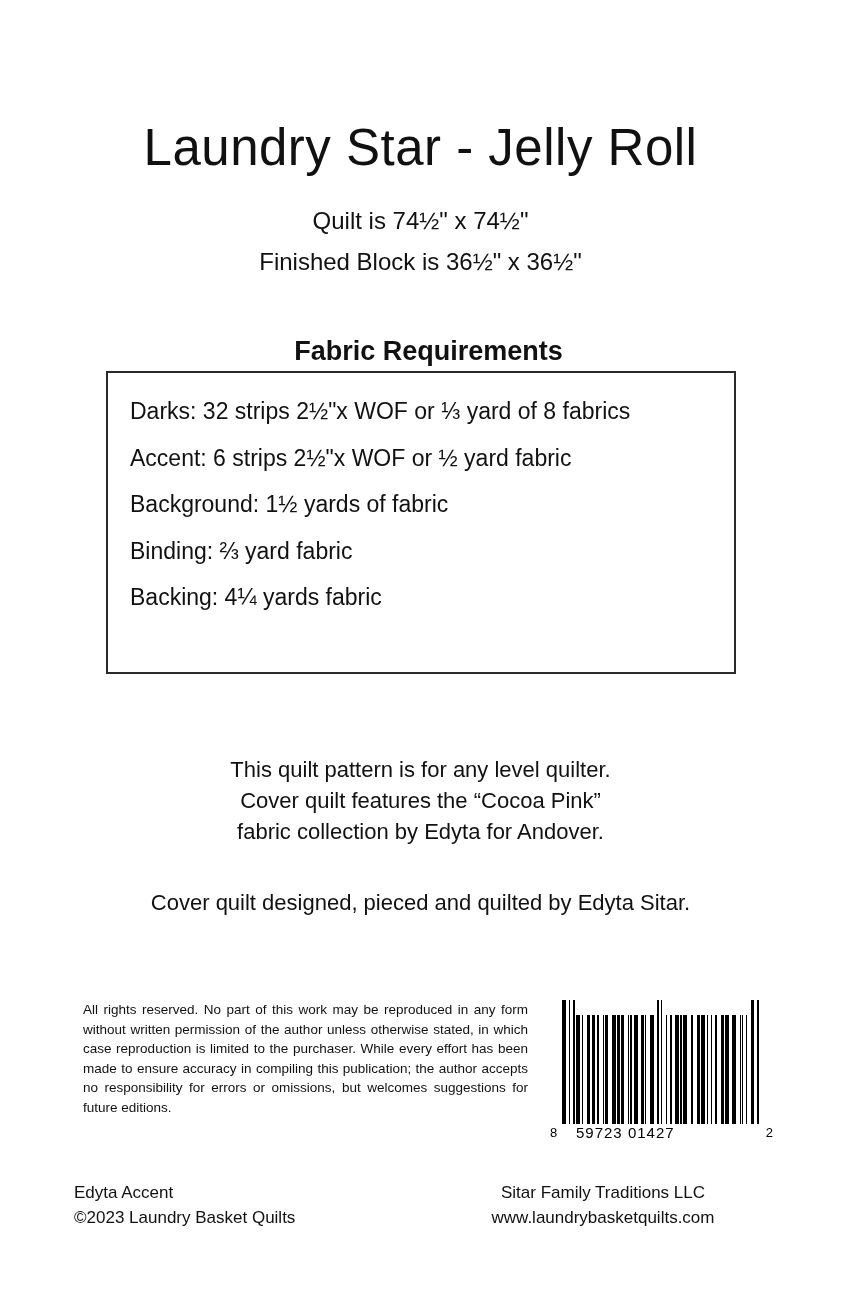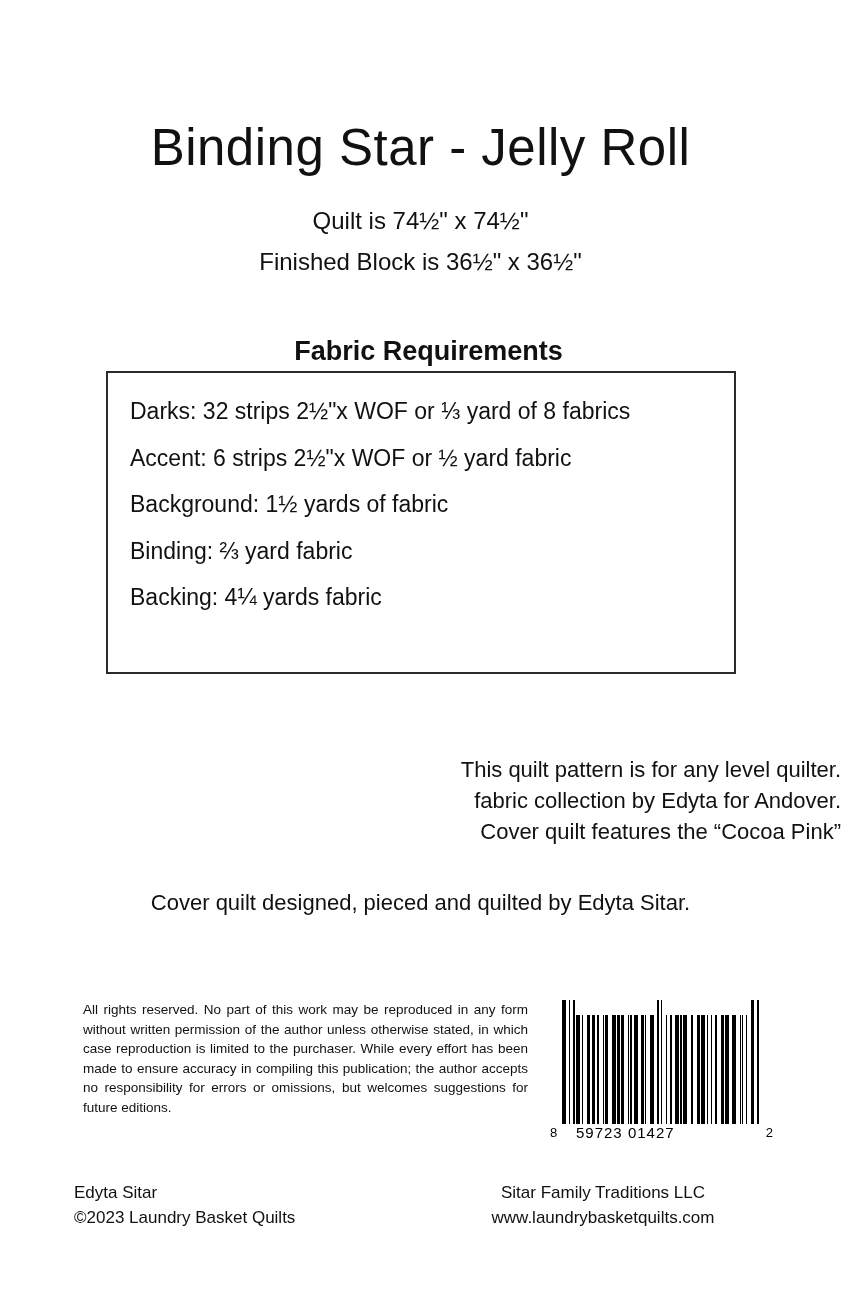--- a/index.html
+++ b/index.html
@@ -88,21 +88,21 @@
     color: #111;
     white-space: nowrap;
   }
 
   
   .desc {
     position: absolute;
     top: 754px;
     left: 0;
     width: 841px;
-    text-align: right;
+    text-align: center;
     font-size: 22px;
     line-height: 31px;
     color: #111;
   }
   .credit {
     position: absolute;
     top: 890px;
     left: 0;
     width: 841px;
     text-align: center;
@@ -176,38 +176,38 @@
   }
   .barcode-digits .d-right {
     position: absolute; right: -12px; top: 1px; font-size: 13px;
   }
 </style>
 </head>
 <body>
 
 <div class="page">
 
-  <div class="title">Binding Star - Jelly Roll</div>
+  <div class="title">Laundry Star - Jelly Roll</div>
   <div class="subtitle1">Quilt is 74½" x 74½"</div>
   <div class="subtitle2">Finished Block is 36½" x 36½"</div>
 
   <div class="fabric-heading">Fabric Requirements</div>
   <div class="fabric-box"></div>
   <div class="fabric-list">
     <div class="fabric-item">Darks: 32 strips 2½"x WOF or ⅓ yard of 8 fabrics</div>
     <div class="fabric-item">Accent: 6 strips 2½"x WOF or ½ yard fabric</div>
     <div class="fabric-item">Background: 1½ yards of fabric</div>
     <div class="fabric-item">Binding: ⅔ yard fabric</div>
     <div class="fabric-item">Backing: 4¼ yards fabric</div>
   </div>
 
   <div class="desc">
     <div>This quilt pattern is for any level quilter.</div>
+    <div>Cover quilt features the “Cocoa Pink”</div>
     <div>fabric collection by Edyta for Andover.</div>
-    <div>Cover quilt features the “Cocoa Pink”</div>
   </div>
 
   <div class="credit">Cover quilt designed, pieced and quilted by Edyta Sitar.</div>
 
   <div class="legal">All rights reserved. No part of this work may be reproduced in any form without written permission of the author unless otherwise stated, in which case reproduction is limited to the purchaser. While every effort has been made to ensure accuracy in compiling this publication; the author accepts no responsibility for errors or omissions, but welcomes suggestions for future editions.</div>
 
   <div class="barcode-wrap">
     <div class="barcode-bars" id="barcode-bars">
         <i style="width: 4.65px; background: rgb(0, 0, 0);"></i>
         <i style="width: 3.1px; background: transparent;"></i>
@@ -291,21 +291,21 @@
         <i style="width: 3.1px; background: transparent;"></i>
       </div>
     <div class="barcode-digits">
       <span class="d-left">8</span>
       <span class="d-mid">59723 01427</span>
       <span class="d-right">2</span>
     </div>
   </div>
 
   <div class="footer-left">
-    <div>Edyta Sitar</div>
+    <div>Edyta Accent</div>
     <div>©2023 Laundry Basket Quilts</div>
   </div>
   <div class="footer-right">
     <div>Sitar Family Traditions LLC</div>
     <div>www.laundrybasketquilts.com</div>
   </div>
 
 </div>
 
 </body></html>

